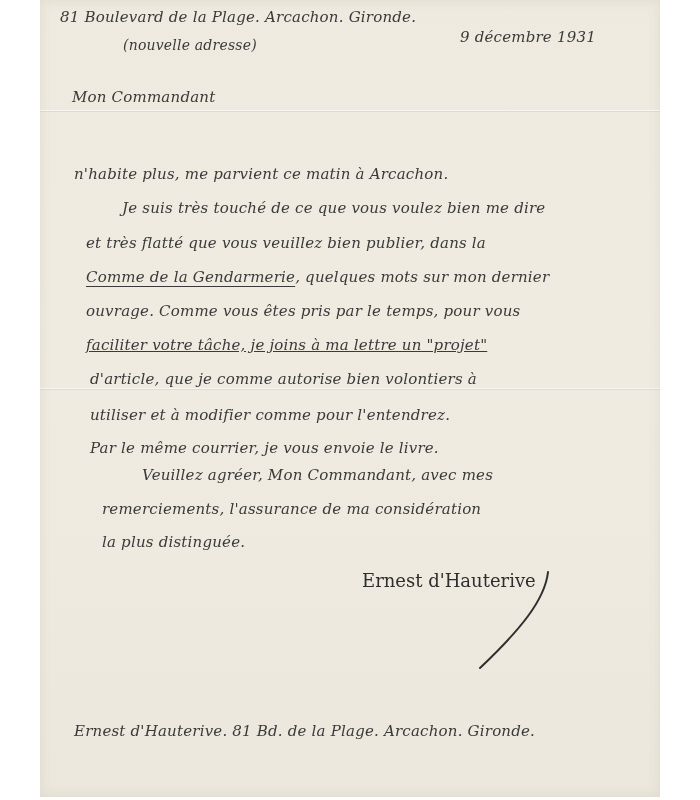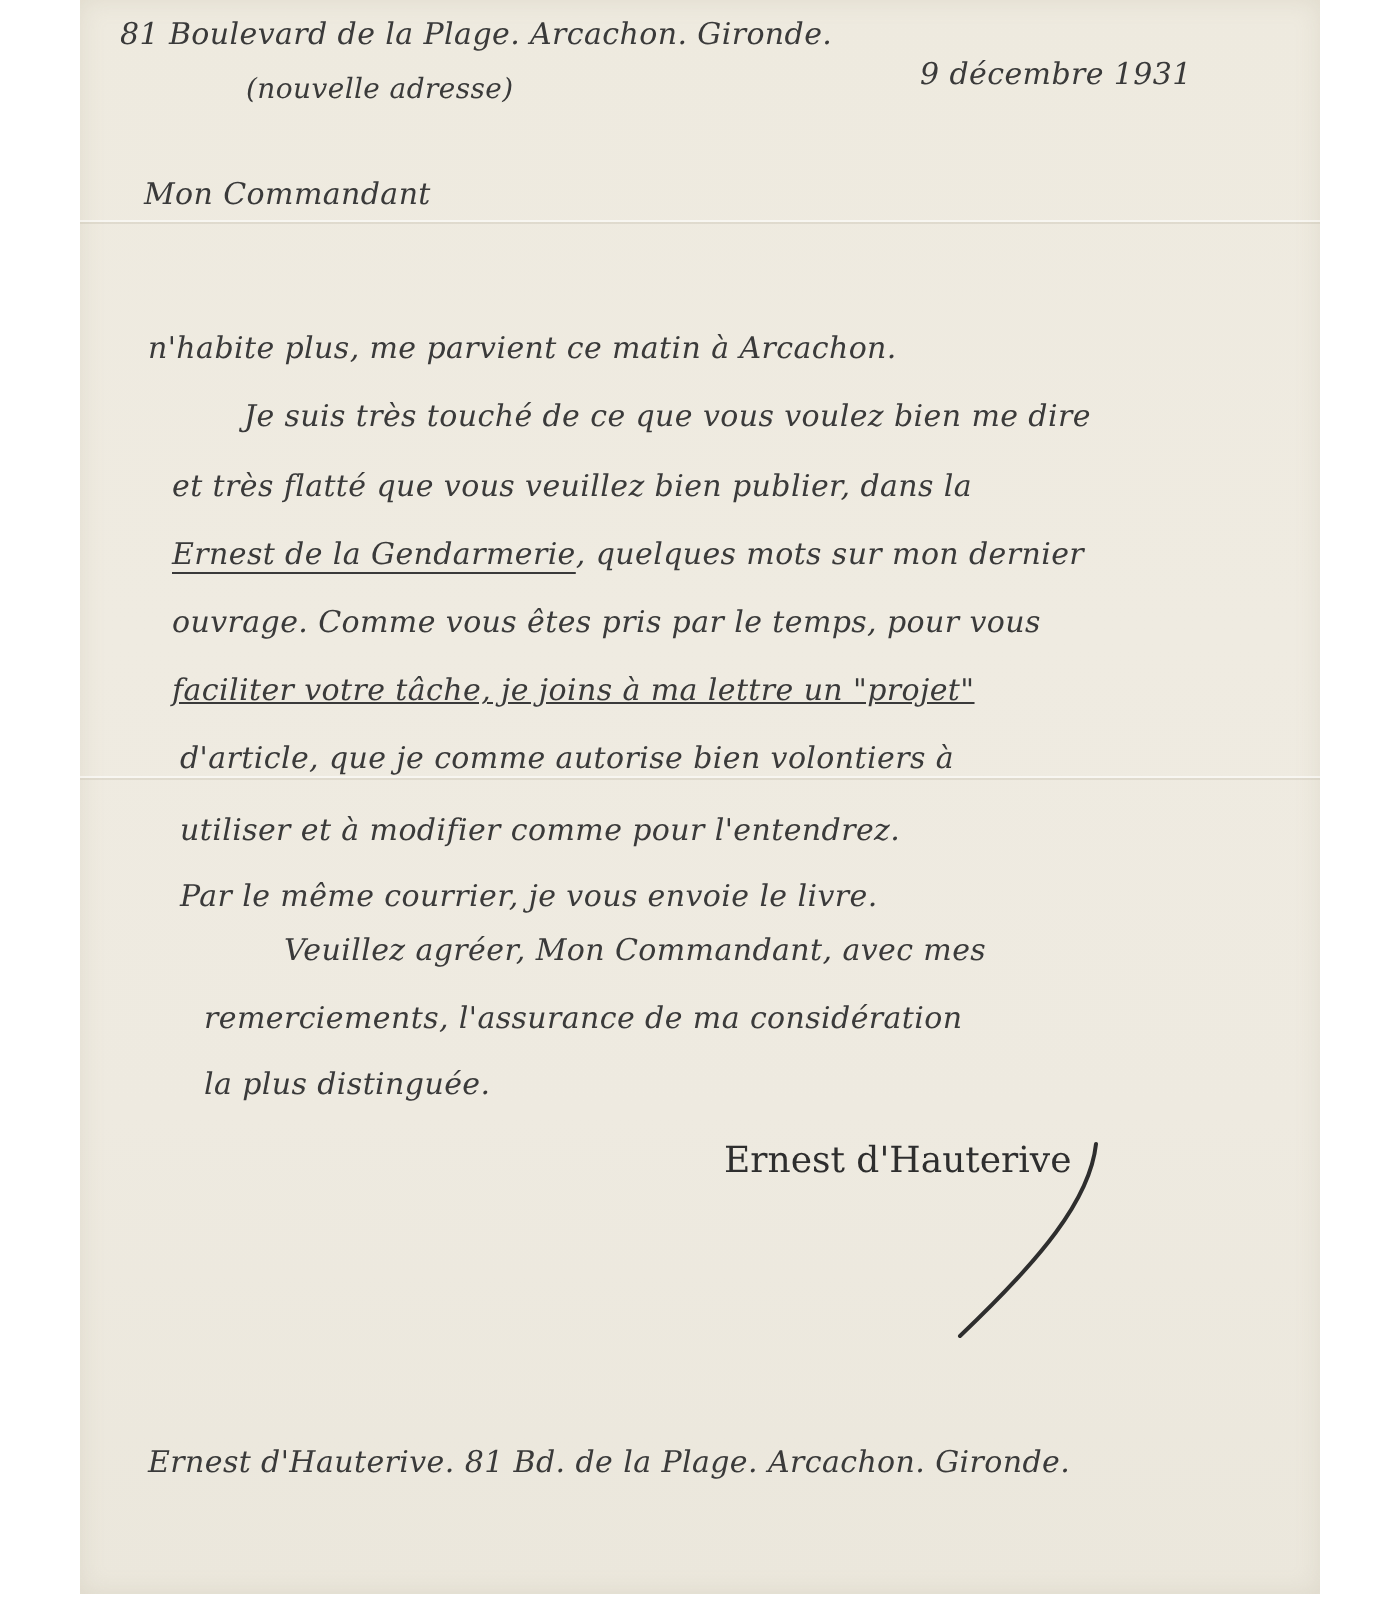--- a/index.html
+++ b/index.html
@@ -64,21 +64,21 @@
   <div class="hw" style="left:20px; top:8px;">81 Boulevard de la Plage. Arcachon. Gironde.</div>
   <div class="hw" style="left:83px; top:37px; font-size:14px;">(nouvelle adresse)</div>
   <div class="hw" style="left:420px; top:28px;">9 décembre 1931</div>
 
   <div class="hw" style="left:32px; top:88px;">Mon Commandant</div>
 
   <div class="hw" style="left:34px; top:165px;">n'habite plus, me parvient ce matin à Arcachon.</div>
   <div class="hw" style="left:82px; top:199px;">Je suis très touché de ce que vous voulez bien me dire</div>
   <div class="hw" style="left:46px; top:234px;">et très flatté que vous veuillez bien publier, dans la</div>
   <div class="hw" style="left:46px; top:268px;">
-    <span class="underline">Ernest de la Gendarmerie</span><span>, quelques mots sur mon dernier</span>
+    <span class="underline">Comme de la Gendarmerie</span><span>, quelques mots sur mon dernier</span>
   </div>
   <div class="hw" style="left:46px; top:302px;">ouvrage. Comme vous êtes pris par le temps, pour vous</div>
   <div class="hw" style="left:46px; top:336px;text-decoration:underline;">faciliter votre tâche, je joins à ma lettre un "projet"</div>
   <div class="hw" style="left:50px; top:370px;">d'article, que je comme autorise bien volontiers à</div>
   <div class="hw" style="left:50px; top:406px;">utiliser et à modifier comme pour l'entendrez.</div>
   <div class="hw" style="left:50px; top:439px;">Par le même courrier, je vous envoie le livre.</div>
 
   <div class="hw" style="left:102px; top:466px;">Veuillez agréer, Mon Commandant, avec mes</div>
   <div class="hw" style="left:62px; top:500px;">remerciements, l'assurance de ma considération</div>
   <div class="hw" style="left:62px; top:533px;">la plus distinguée.</div>

